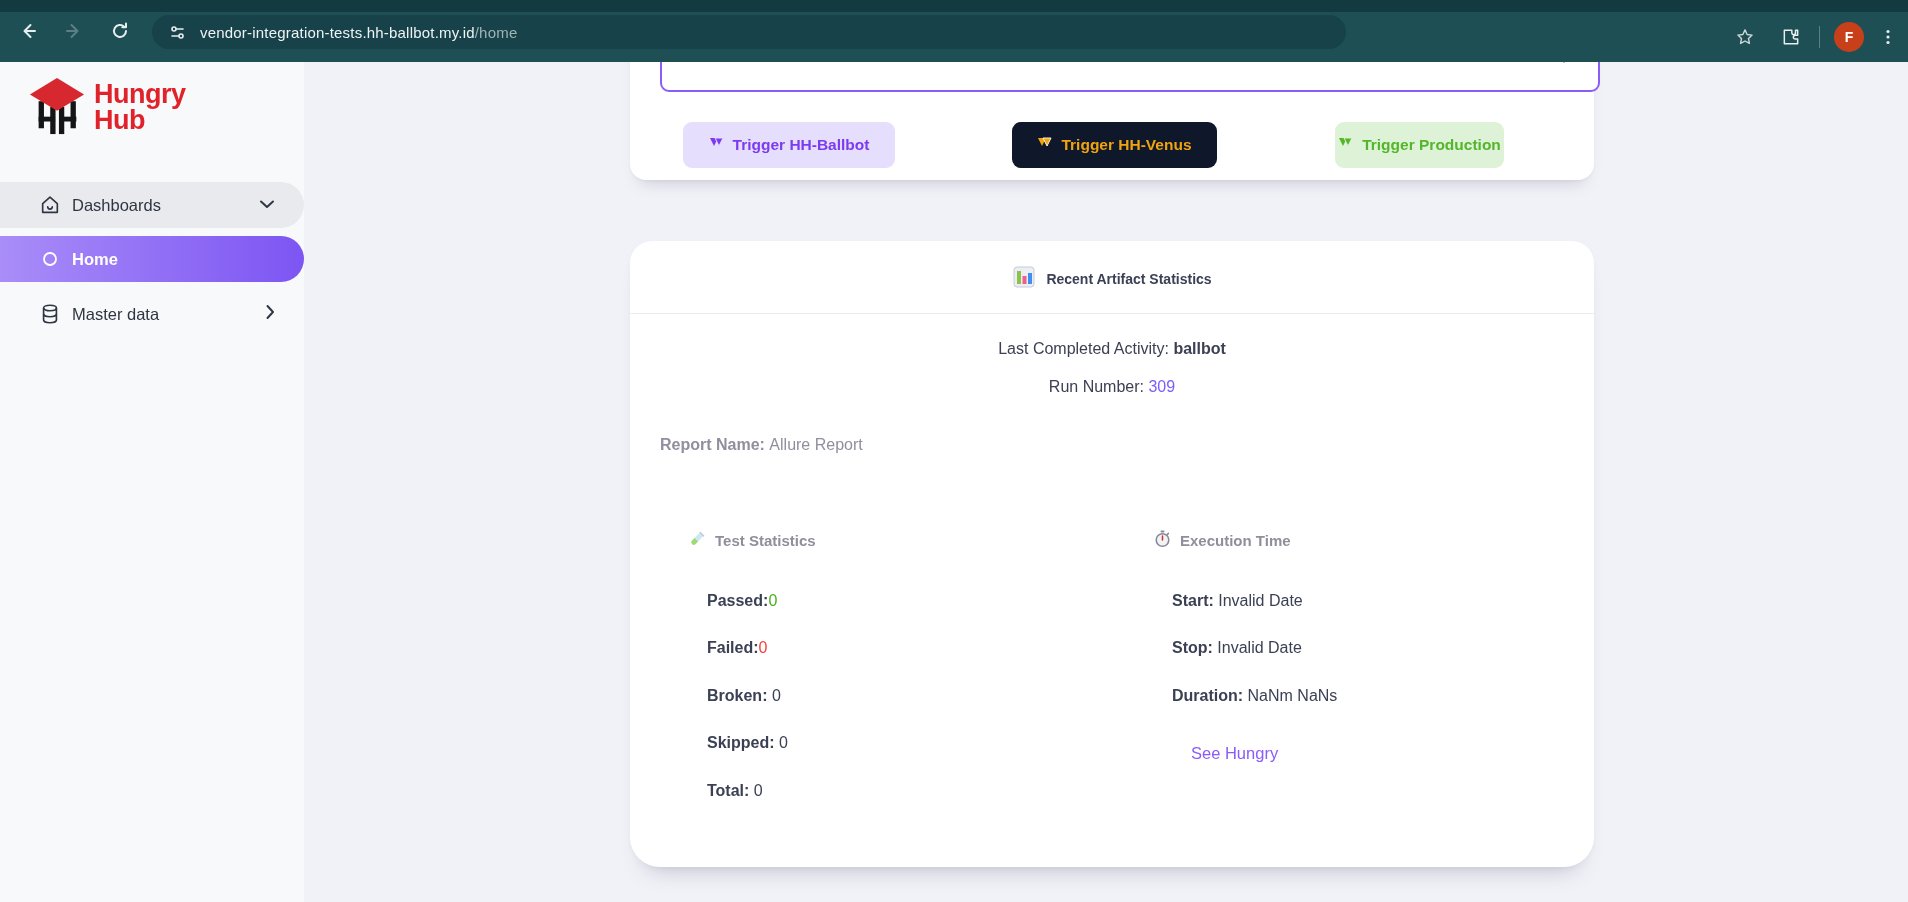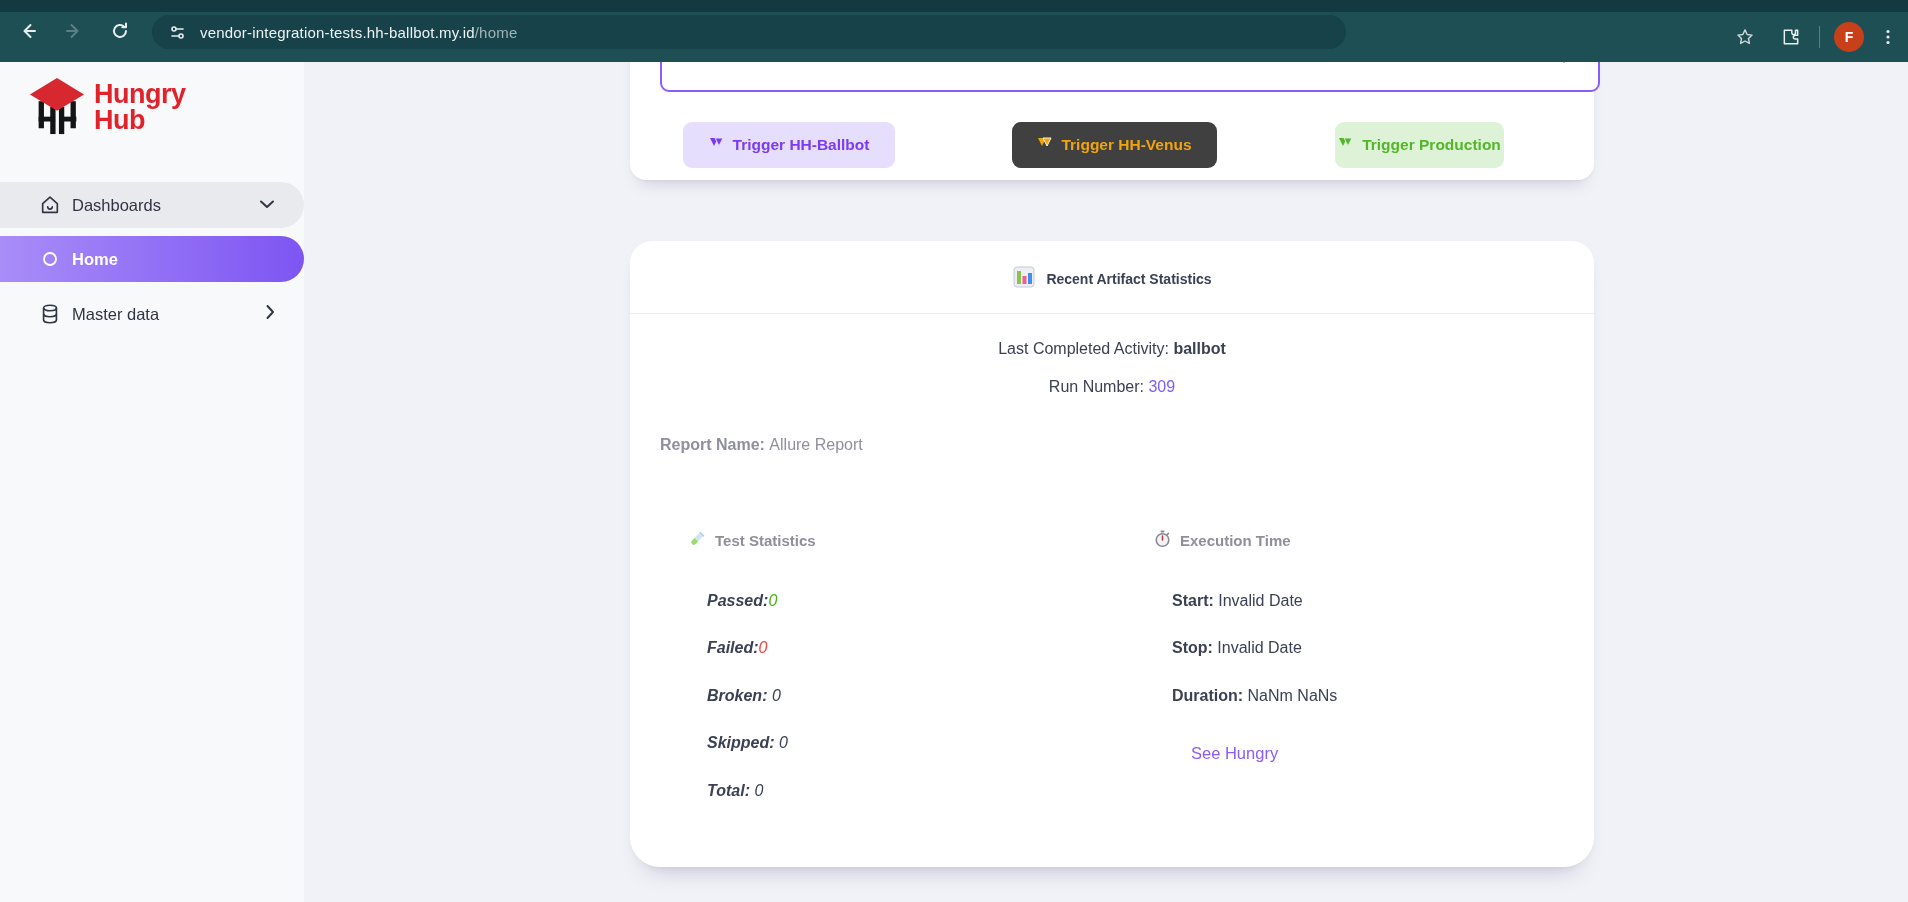--- a/index.html
+++ b/index.html
@@ -34,42 +34,42 @@
 
   
   .card { background:#fff; position:absolute; }
   .card1 { left:630px; top:30px; width:964px; height:150px; border-radius:16px;
            box-shadow:0 12px 16px -10px rgba(90,90,130,.28), 0 1px 3px rgba(0,0,0,.04); z-index:10; }
   .select-box { position:absolute; left:30px; top:8px; width:940px; height:54px; border:2px solid #8b5cf6; border-radius:9px; background:#fff; }
   .select-value { position:absolute; left:16px; top:6px; font-size:15.5px; color:#4b4b55; }
   .select-chevron { position:absolute; right:26px; top:10px; }
   .btn-row-btn { position:absolute; top:92px; height:46px; border:none; border-radius:9px; display:flex; align-items:center; justify-content:center; gap:9px; font-family:"Liberation Sans",sans-serif; font-size:15.5px; font-weight:600; cursor:pointer; }
   .btn-ballbot { left:53px; width:212px; background:#e5defc; color:#7c3bf0; }
-  .btn-venus { left:382px; width:205px; background:#404040; color:#f0a40e; }
+  .btn-venus { left:382px; width:205px; background:#0f172a; color:#f0a40e; }
   .btn-production { left:705px; width:169px; background:#ddf2d6; color:#54b62a; }
 
   .card2 { left:630px; top:241px; width:964px; height:626px; border-radius:22px 22px 30px 30px;
            box-shadow:0 18px 22px -16px rgba(90,90,130,.35), 0 2px 6px rgba(0,0,0,.03); z-index:10; }
   .card2-title { position:absolute; top:24px; left:0; width:100%; display:flex; align-items:center; justify-content:center; gap:10px;
                  font-size:14px; font-weight:700; color:#3b4054; }
   .card2-divider { position:absolute; top:72px; left:0; width:100%; height:1px; background:#ebebf0; }
   .c-line { position:absolute; left:0; width:100%; text-align:center; font-size:16px; color:#3b4054; }
   .line-activity { top:99px; }
   .line-run { top:137px; }
   .bold { font-weight:700; }
   .purple { color:#7c5cfa; }
   .line-report { position:absolute; left:30px; top:195px; font-size:16px; color:#8f8f9e; }
   .sec-header { position:absolute; top:289px; display:flex; align-items:center; gap:9px; font-size:15px; font-weight:700; color:#8f8f9c; }
   .sec-left { left:58px; }
   .sec-right { left:524px; }
   .stat-item { position:absolute; font-size:16px; color:#3b4054; }
   .stat-item .lbl { font-weight:700; }
   .val-green { color:#49b21d; }
   .val-red { color:#f4413a; }
-  .left-col { left:77px;font-style:italic; }
+  .left-col { left:77px; }
   .right-col { left:542px; }
   .t0 { top:351px; } .t1 { top:398px; } .t2 { top:446px; } .t3 { top:493px; } .t4 { top:541px; }
   .see-result { position:absolute; left:561px; top:503px; font-size:16.5px; color:#8b5cf6; cursor:pointer; }
 </style>
 </head>
 <body>
 
 <div class="screen">
 
   <div class="chrome">

